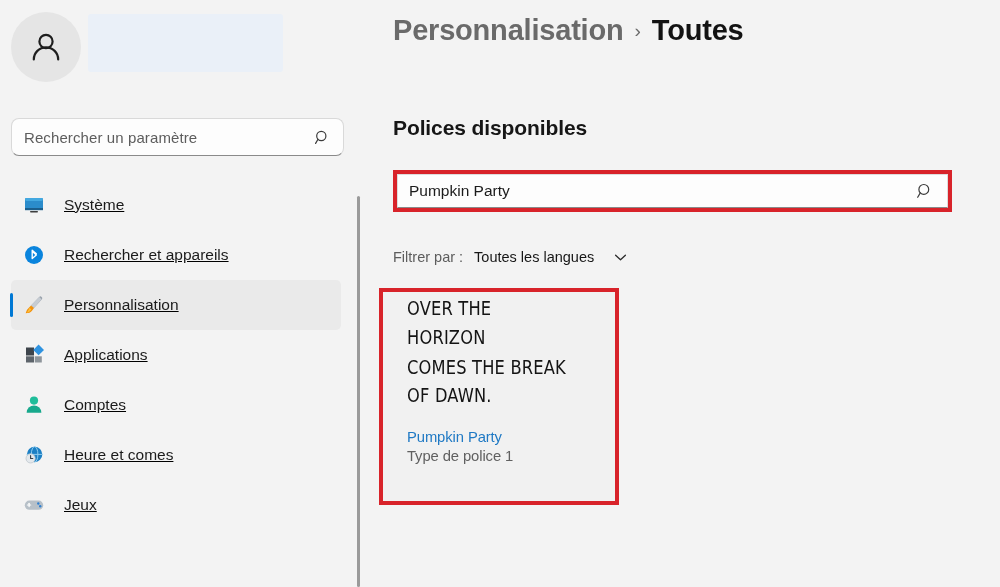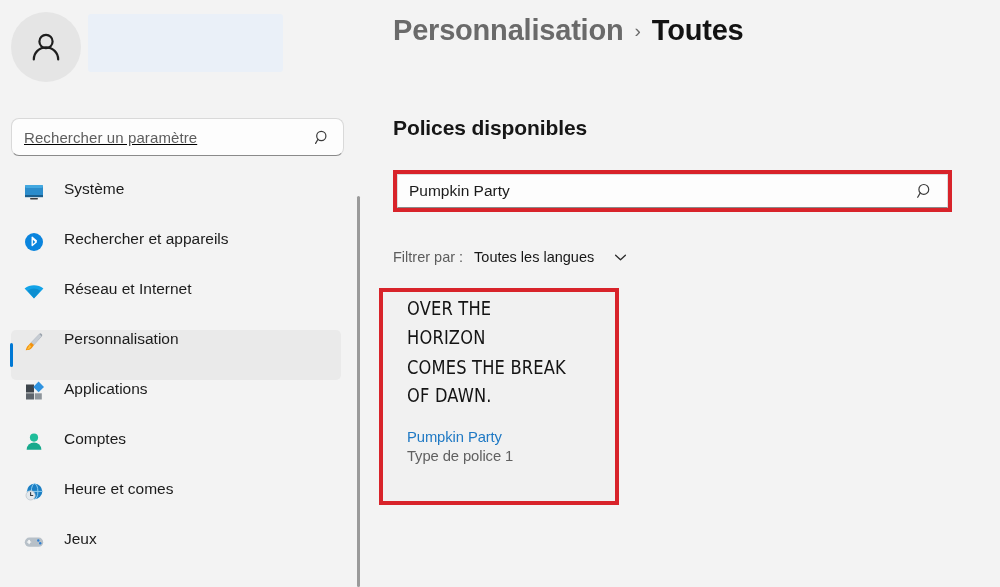--- a/index.html
+++ b/index.html
@@ -36,42 +36,42 @@
     border-radius: 3px;
   }
 
   #settings-search {
     position: absolute; left: 11px; top: 118px;
     width: 333px; height: 38px;
     background: #fdfdfd;
     border: 1px solid #d9d9d9;
     border-bottom: 1px solid #8a8a8a;
     border-radius: 8px;
-    display: flex; align-items: center; text-decoration: underline;
+    display: flex; align-items: center;
   }
   #settings-search .ph {
     flex: 1;
     padding-left: 12px;
     font-size: 15px;
     color: #5d5d5d;
     letter-spacing: .1px;
     white-space: nowrap;
   }
   #settings-search .mag { padding-right: 12px; display: flex; align-items: center; }
 
   #nav-list {
     position: absolute; left: 0; top: 180px;
     width: 352px;
   }
   .nav-item {
     position: relative;
     height: 50px;
     margin: 0 11px 0 11px;
     border-radius: 5px;
-    display: flex; 
+    display: flex; align-items: center; text-decoration: underline;
   }
   .nav-item.selected { background: #eaeaea; }
   .nav-item .sel-bar {
     position: absolute; left: -1px; top: 13px;
     width: 3px; height: 24px;
     border-radius: 2px;
     background: #0078d4;
     display: none;
   }
   .nav-item.selected .sel-bar { display: block; }
@@ -226,30 +226,20 @@
 
         <span class="nav-icon">
           <svg width="22" height="22" viewBox="0 0 22 22">
             <circle cx="11" cy="11" r="9" fill="#0a84dd"></circle>
             <path d="M9.2 7.3l4.1 3.6-4.1 3.7V6.2l4.1 3.6" fill="none" stroke="#ffffff" stroke-width="1.35" stroke-linejoin="round" stroke-linecap="round"></path>
           </svg>
         </span>
         <span class="nav-label">Rechercher et appareils</span>
       </div>
 
-      <div class="nav-item">
-
-        <span class="nav-icon">
-          <svg width="22" height="22" viewBox="0 0 22 22">
-            <path d="M1.6 7.6a15 15 0 0 1 18.8 0L11 17.6z" fill="#12a3e8"></path>
-            <path d="M4.6 9.8a11 11 0 0 1 12.8 0L11 17.3z" fill="#0d8ed0"></path>
-          </svg>
-        </span>
-        <span class="nav-label">Réseau et Internet</span>
-      </div>
 
       <div class="nav-item selected">
         <span class="sel-bar"></span>
         <span class="nav-icon">
           <svg width="22" height="22" viewBox="0 0 22 22">
             <path d="M18.6 2.9a1.7 1.7 0 0 1 .3 2.4L11 14.1 8 11.4 16.2 3a1.7 1.7 0 0 1 2.4-.1z" fill="#9aa3ad"></path>
             <path d="M16.3 3.1l2.3 2.1-7.6 8.9-3-2.7z" fill="#c6ccd3"></path>
             <path d="M8 11.4l3 2.7-2.2 2.9c-1 1.3-2.5 2-4.2 2.1l-1.9.1.6-1.8a6.2 6.2 0 0 1 1.9-2.8z" fill="#f2920e"></path>
             <path d="M6.5 13.7l1.9 1.7-1.5 1.9c-.7.9-1.7 1.4-2.8 1.5l.4-1.2c.3-.8.7-1.5 1.3-2.1z" fill="#fdbe3d"></path>
           </svg>

